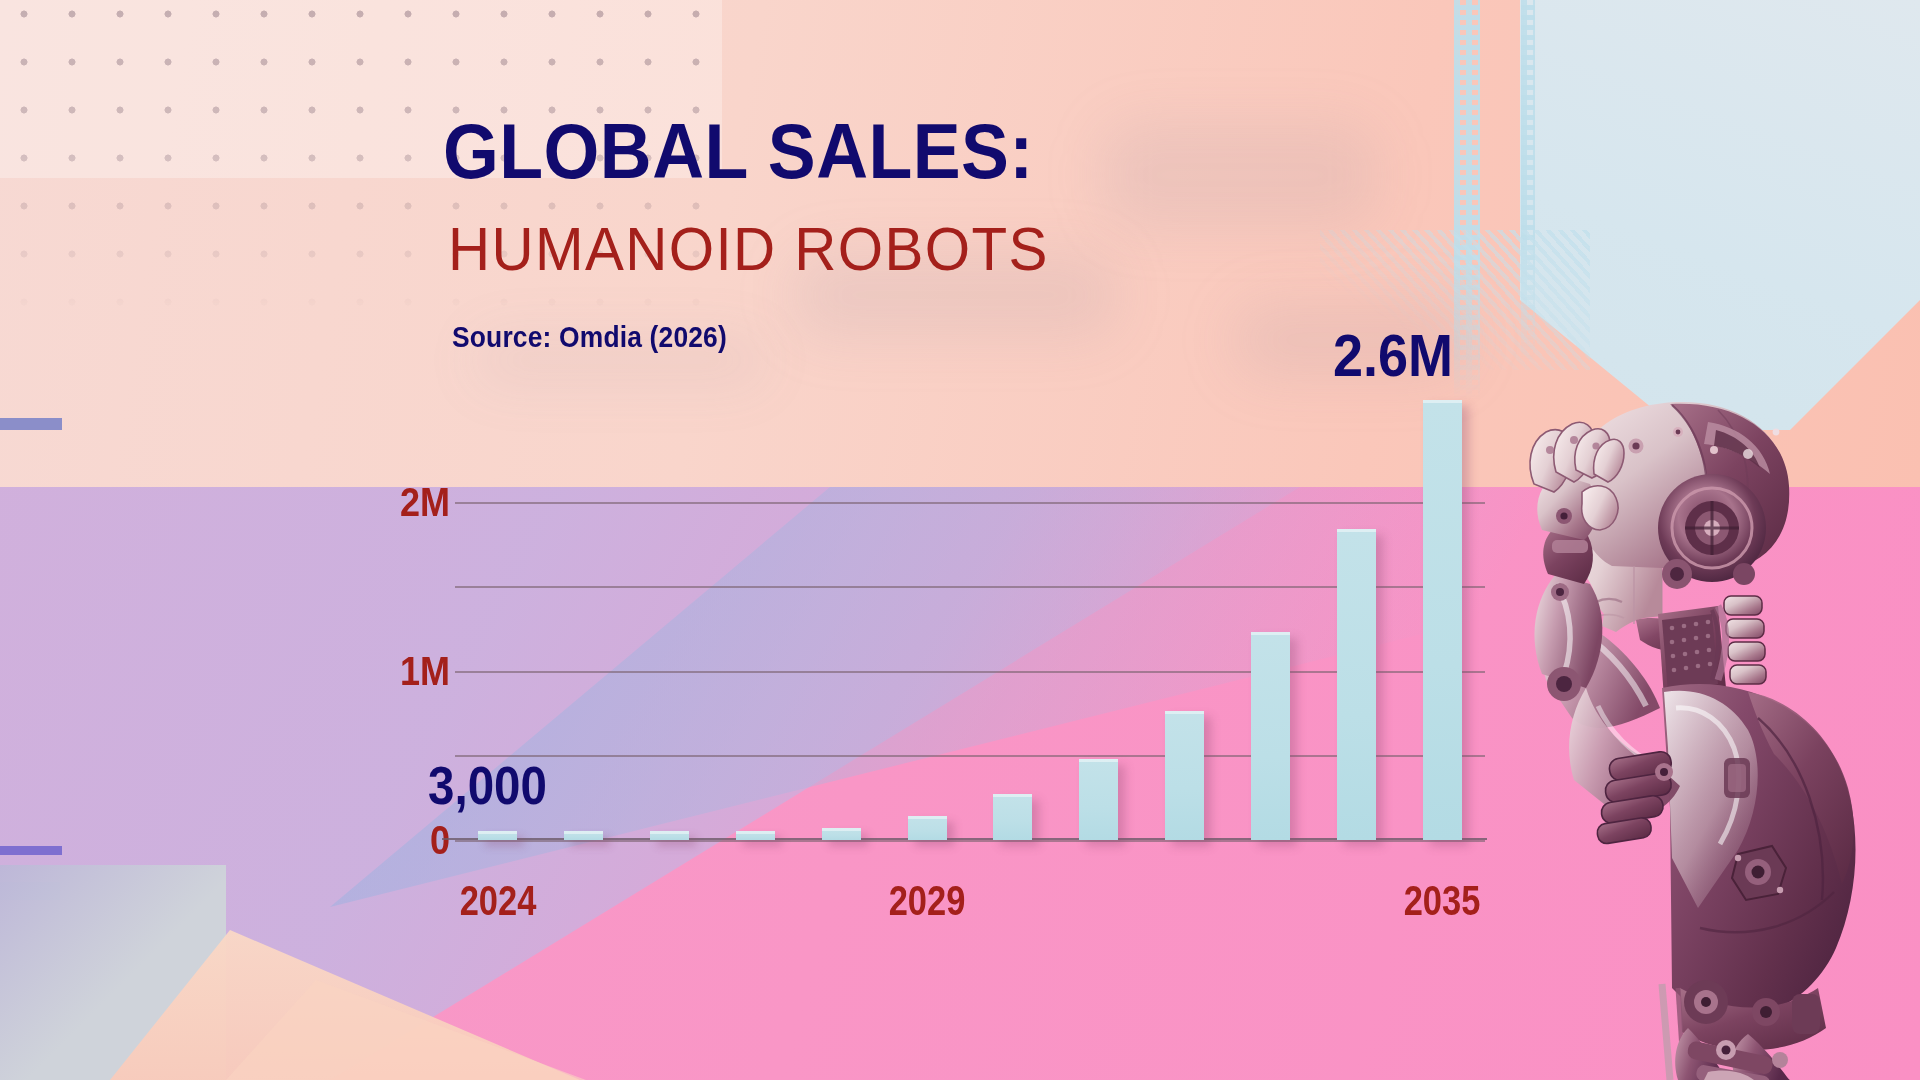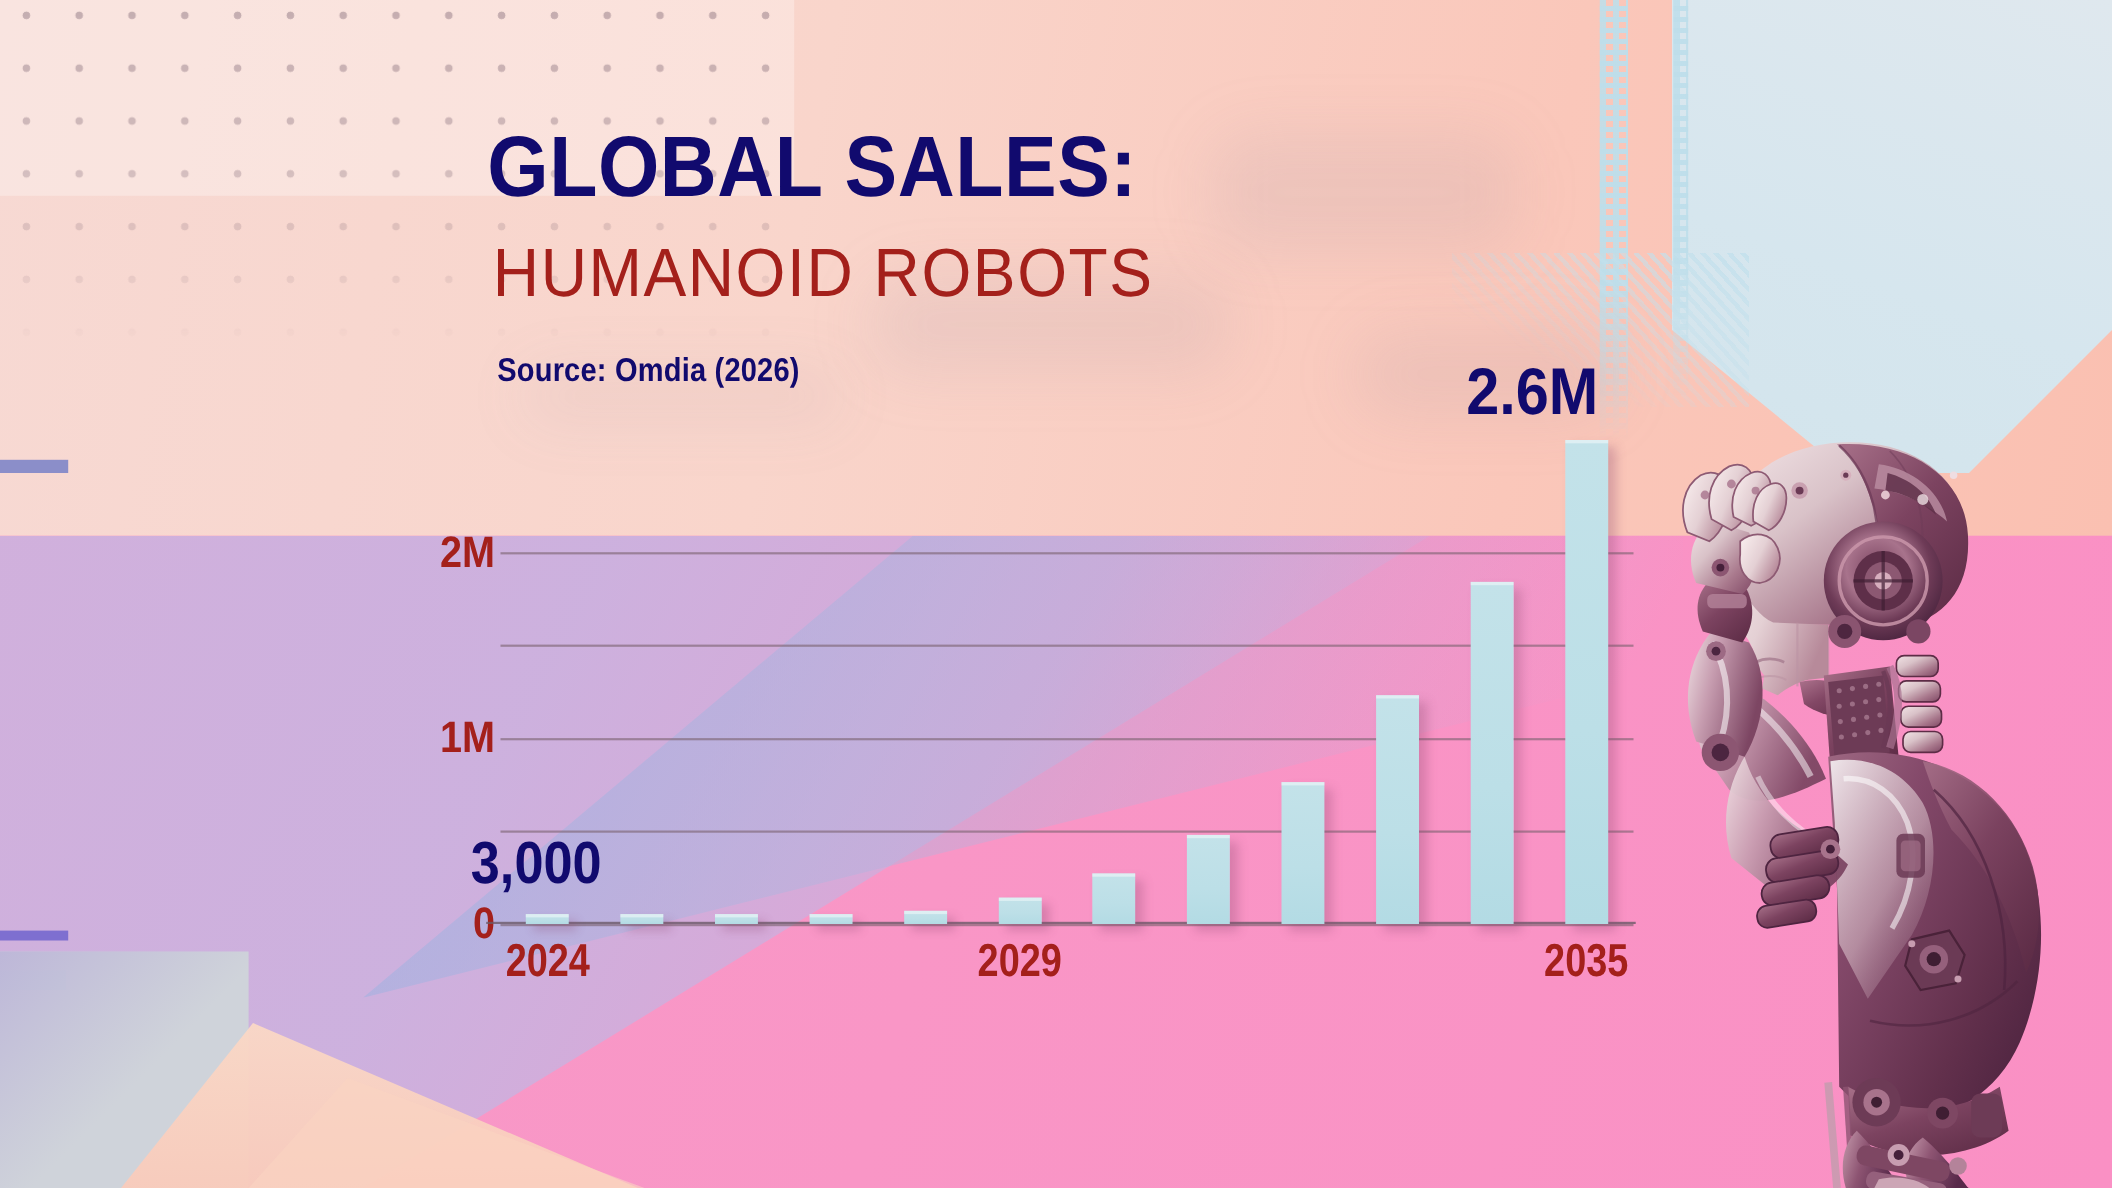--- a/index.html
+++ b/index.html
@@ -145,21 +145,21 @@
   .bar {
     position:absolute; bottom:0;
     background:linear-gradient(180deg,#c3e2e9 0%,#bcdfe7 60%,#b3dbe4 100%);
     box-shadow:7px 6px 9px rgba(140,70,110,.30);
   }
   .bar::after {
     content:""; position:absolute; left:0; top:0; width:100%; height:3px;
     background:rgba(255,255,255,.45);
   }
 
-  #xlabels { position:absolute; left:455px; top:852px; width:1030px; height:60px; }
+  #xlabels { position:absolute; left:455px; top:880px; width:1030px; height:60px; }
   .xlabel {
     position:absolute; top:0; width:160px; text-align:center;
     font-family:"Liberation Sans Narrow","Liberation Sans",sans-serif;
     font-weight:bold; font-size:42px; color:#a4201b; line-height:1;
     transform:scaleX(.82); transform-origin:center top;
   }
 
   .callout {
     position:absolute;
     font-family:"Liberation Sans Narrow","Liberation Sans",sans-serif;

